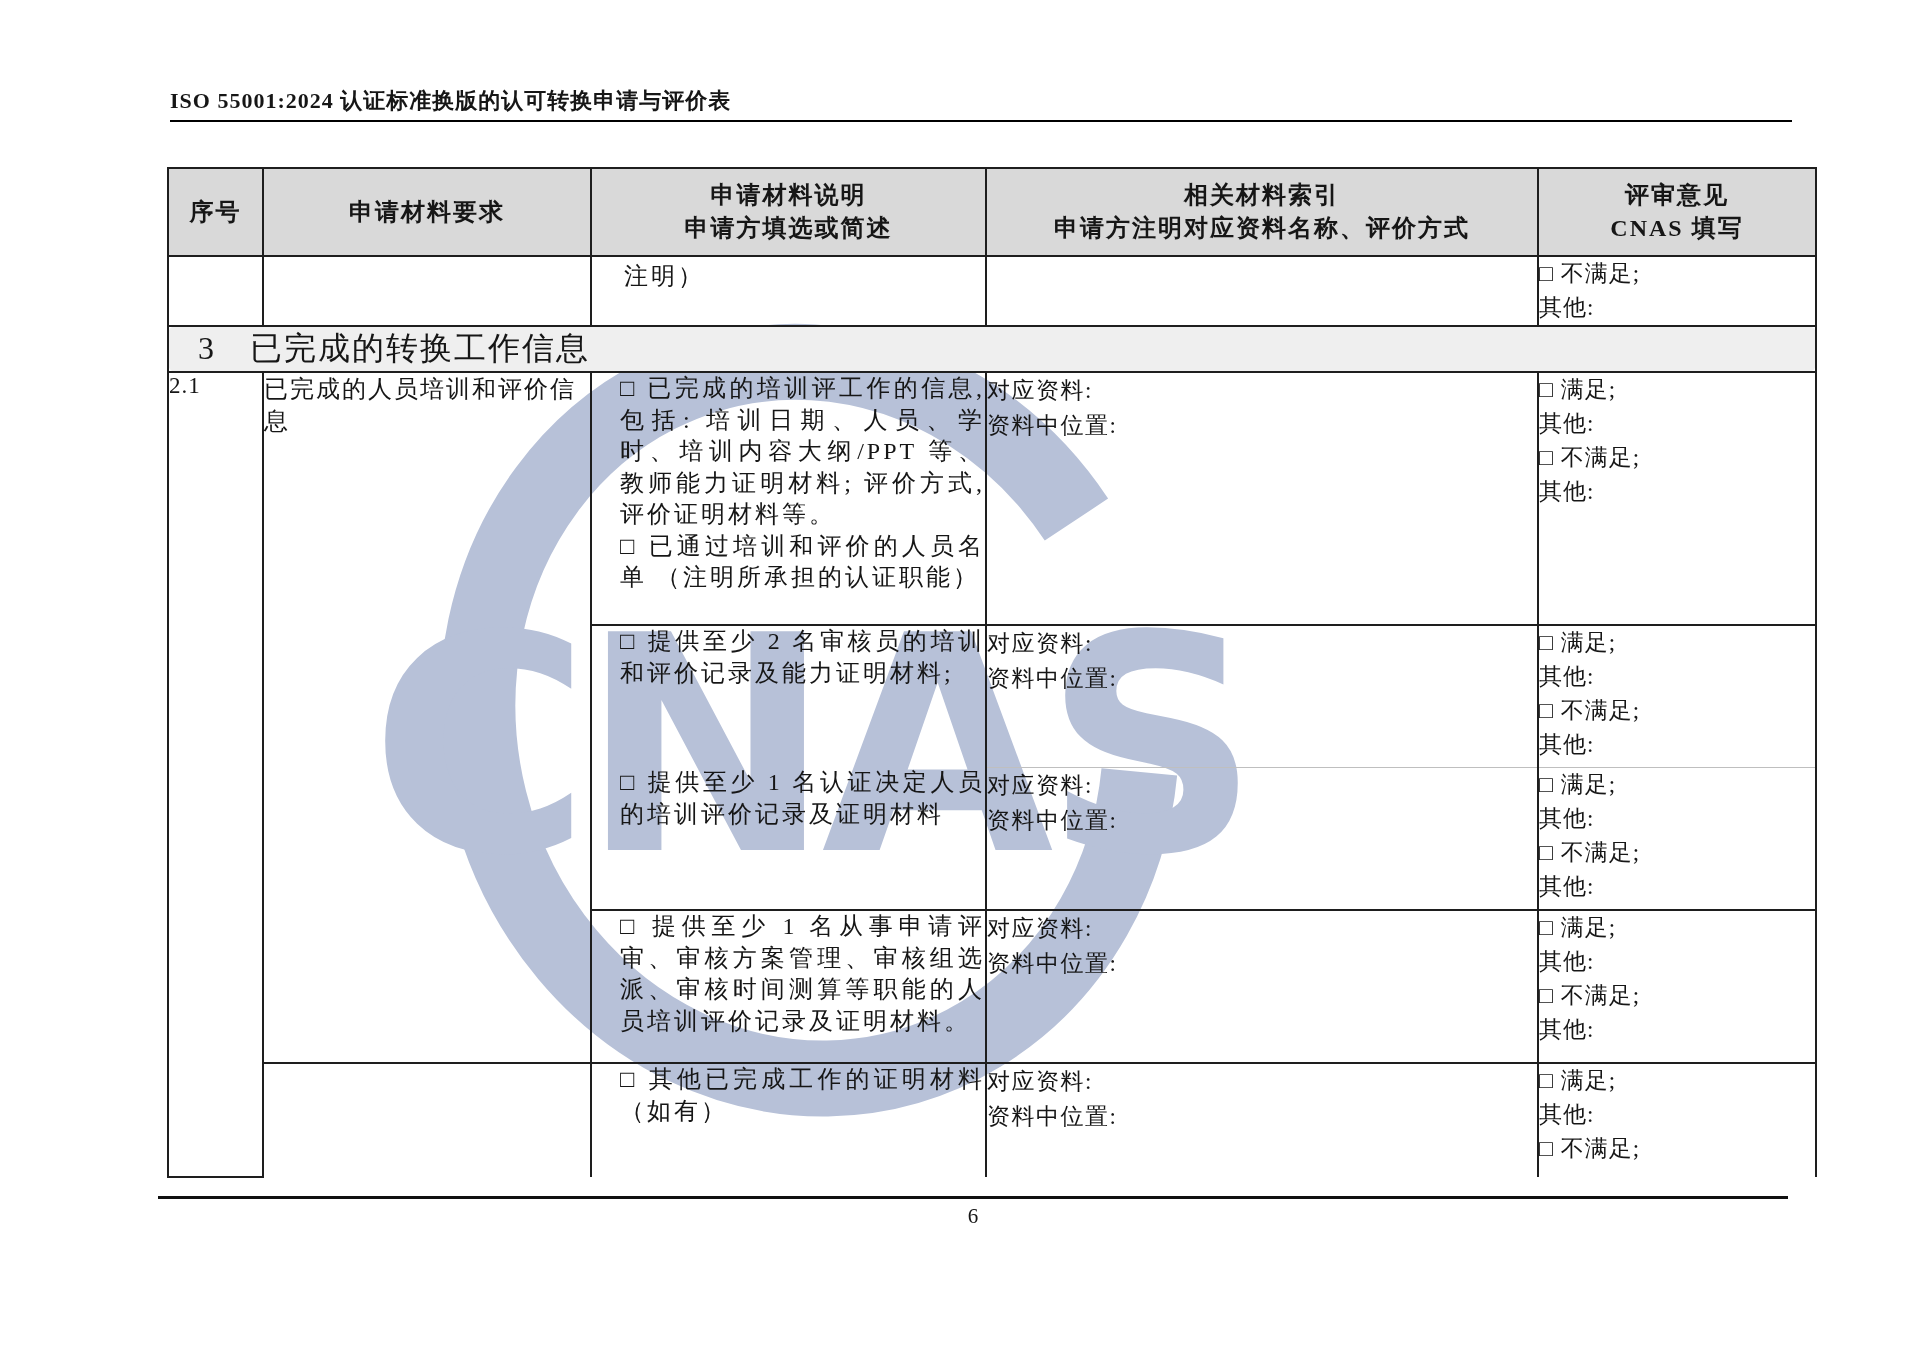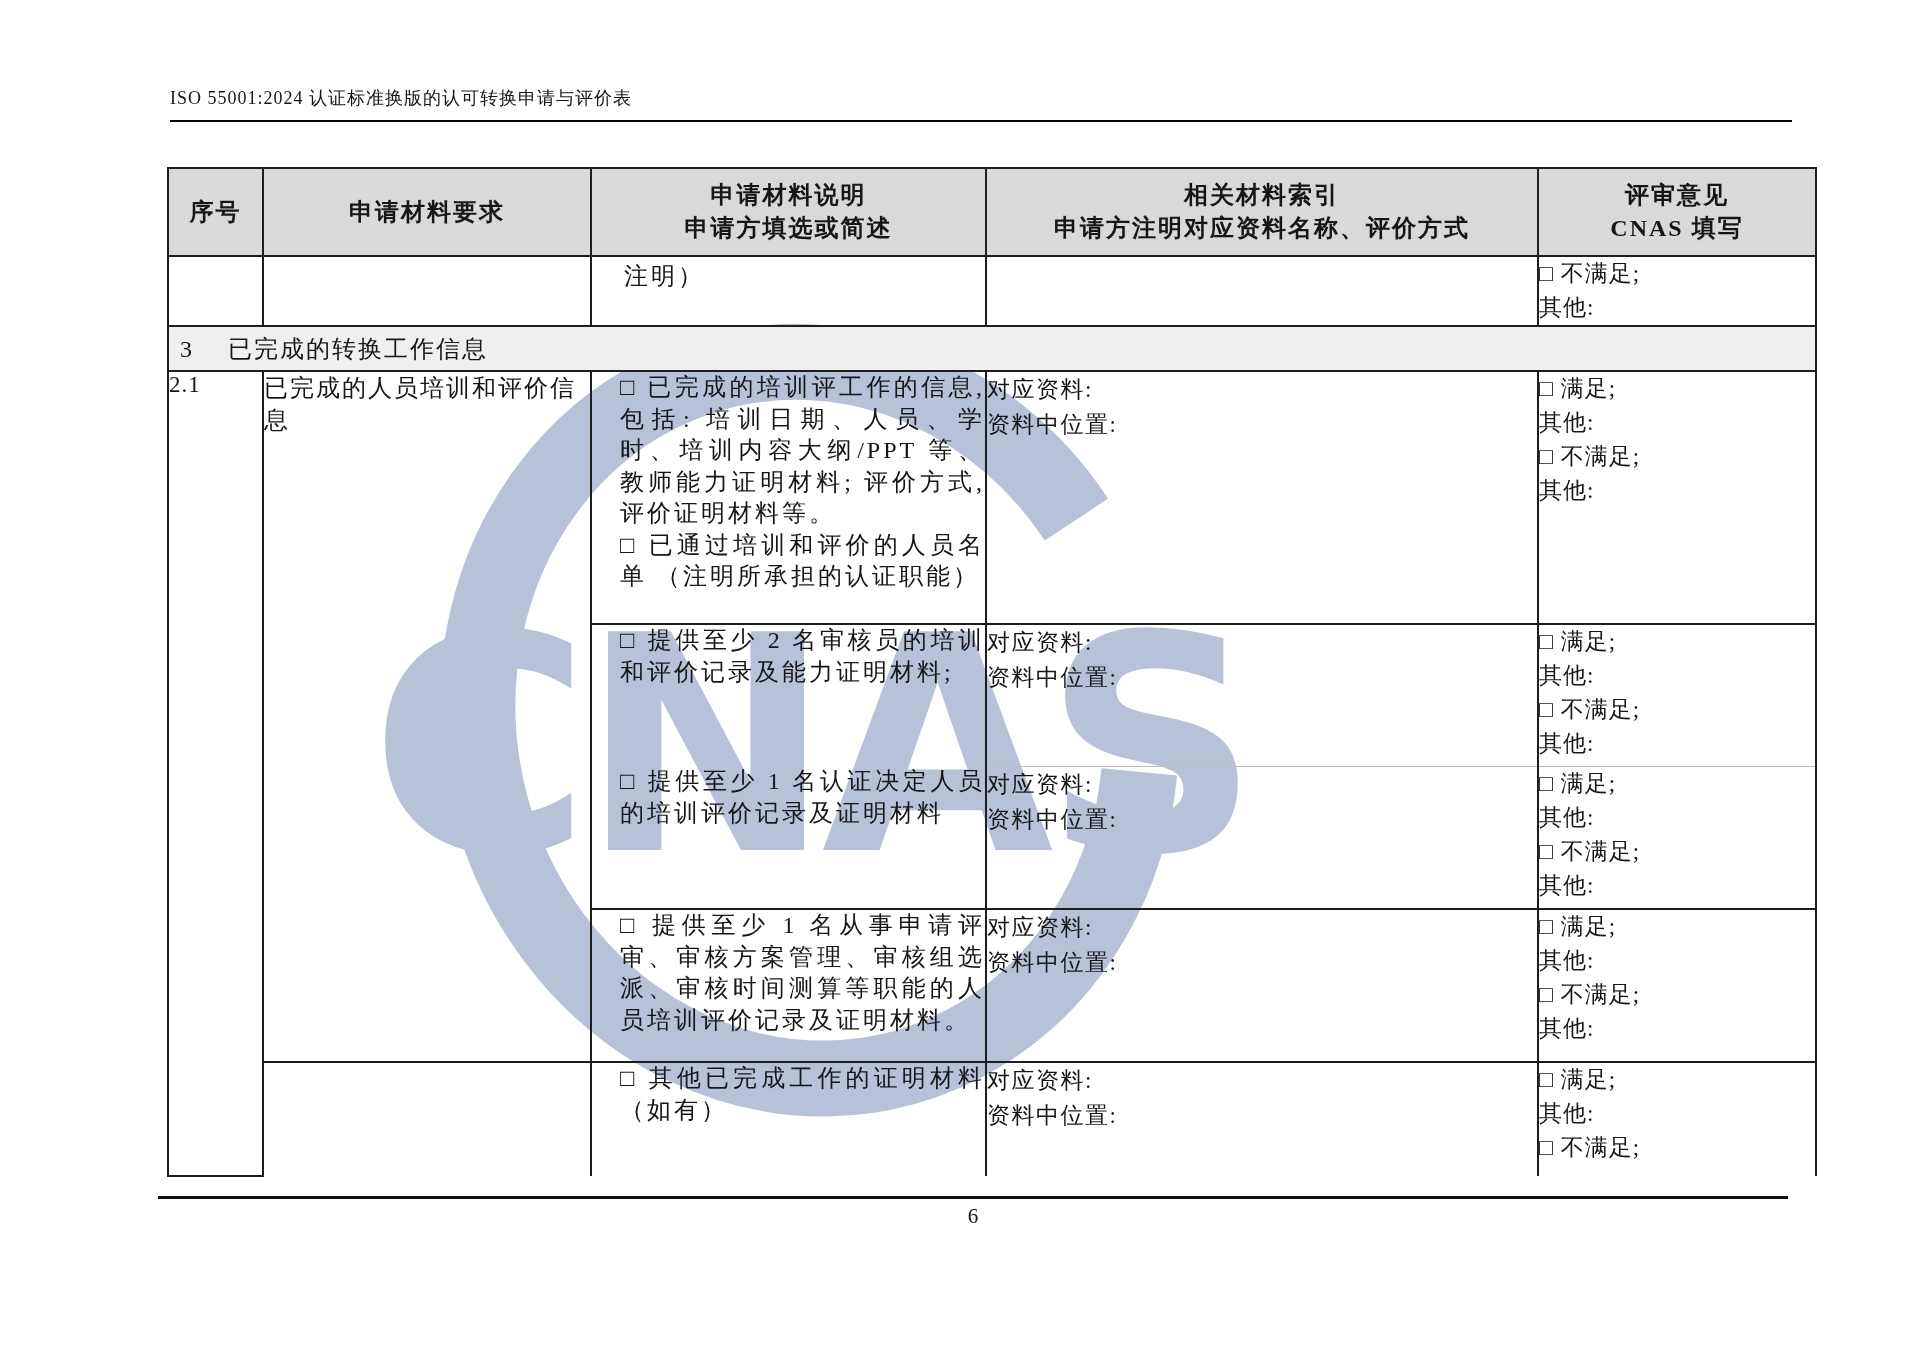--- a/index.html
+++ b/index.html
@@ -3,21 +3,21 @@
 <meta charset="utf-8">
 <style>
   html,body { margin:0; padding:0; background:#ffffff; }
   .page {
     position:relative; width:1920px; height:1357px; background:#ffffff;
     overflow:hidden; font-family:"Liberation Serif","DejaVu Serif",serif; color:#161616;
   }
 
   
   .doc-title {
-    position:absolute; left:170px; top:86px; font-size:18px; font-weight:normal;
+    position:absolute; left:170px; top:86px; font-size:22px; font-weight:bold;
     letter-spacing:1px; white-space:nowrap; z-index:2;
   }
   .title-rule { position:absolute; left:170px; top:120px; width:1622px; height:2px; background:#000; z-index:2; }
   .footer-rule { position:absolute; left:158px; top:1196px; width:1630px; height:3px; background:#101010; z-index:2; }
   .page-number { position:absolute; left:158px; top:1204px; width:1630px; text-align:center; font-size:21px; z-index:2; }
 
   
   .watermark { position:absolute; left:360px; top:290px; z-index:0; }
   .watermark text {
     font-family:"DejaVu Sans","Liberation Sans",sans-serif; font-weight:bold;
@@ -40,21 +40,21 @@
     text-align:center; vertical-align:middle; line-height:33px;
   }
 
   
   tr.r-cont { height:65px;border-radius:29px; }
   .shaded { background:#efefef; }
   .cont-desc { font-size:24px; letter-spacing:3px; padding:3px 4px 0 32px; }
 
   
   tr.r-sec { height:45px; }
-  tr.r-sec td { background:#efefef; vertical-align:middle; font-size:24px; letter-spacing:2px; padding-left:11px;border-radius:8px; }
+  tr.r-sec td { background:#efefef; vertical-align:middle; font-size:32px; letter-spacing:2px; padding-left:29px;border-radius:8px; }
   .sec-no { margin-right:34px; }
 
   
   tr.r-a { height:253px; } tr.r-b { height:142px; } tr.r-c { height:143px; }
   tr.r-d { height:153px; } tr.r-e { height:114px; }
 
   .no-cell  { font-size:23px; letter-spacing:1px; padding:7px 0 0 12px; }
   .req-cell { font-size:24px; letter-spacing:2px; line-height:32px; padding:6px 58px 0 12px; border-bottom:0 !important; }
 
   .desc-cell { font-size:24px; line-height:31.5px; letter-spacing:3px; text-align:justify; padding:5px 6px 0 10px; }

